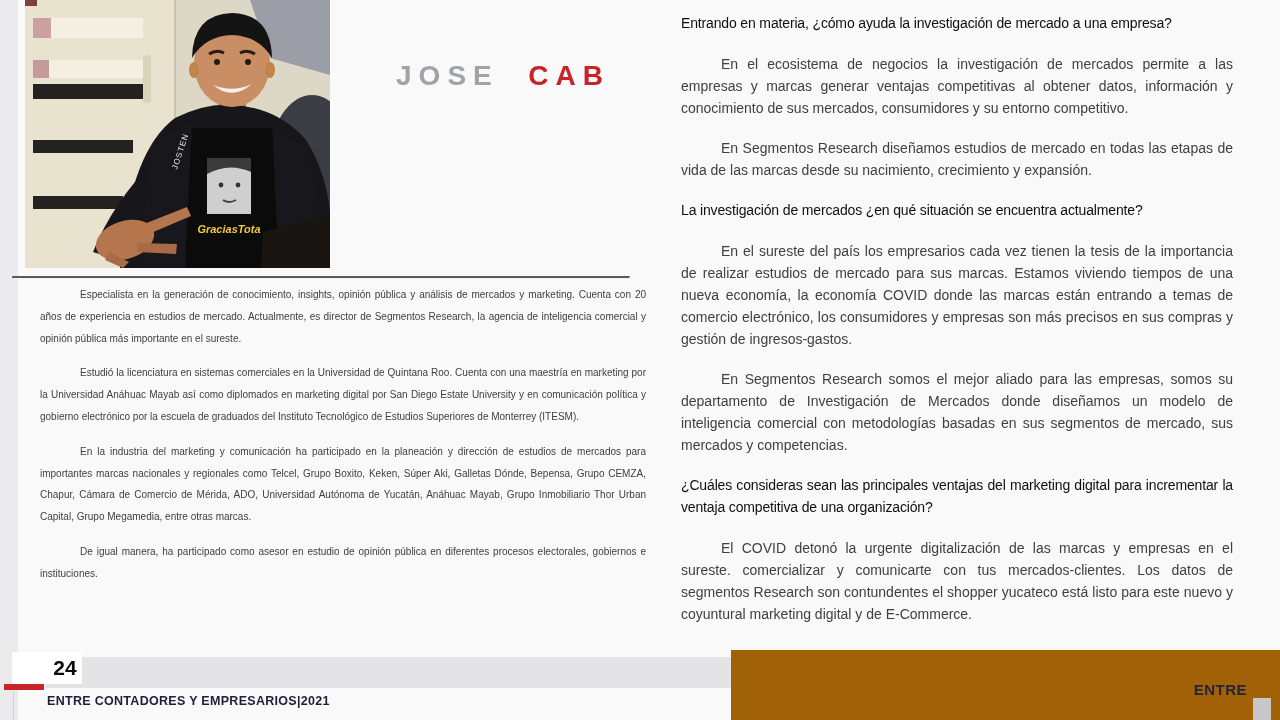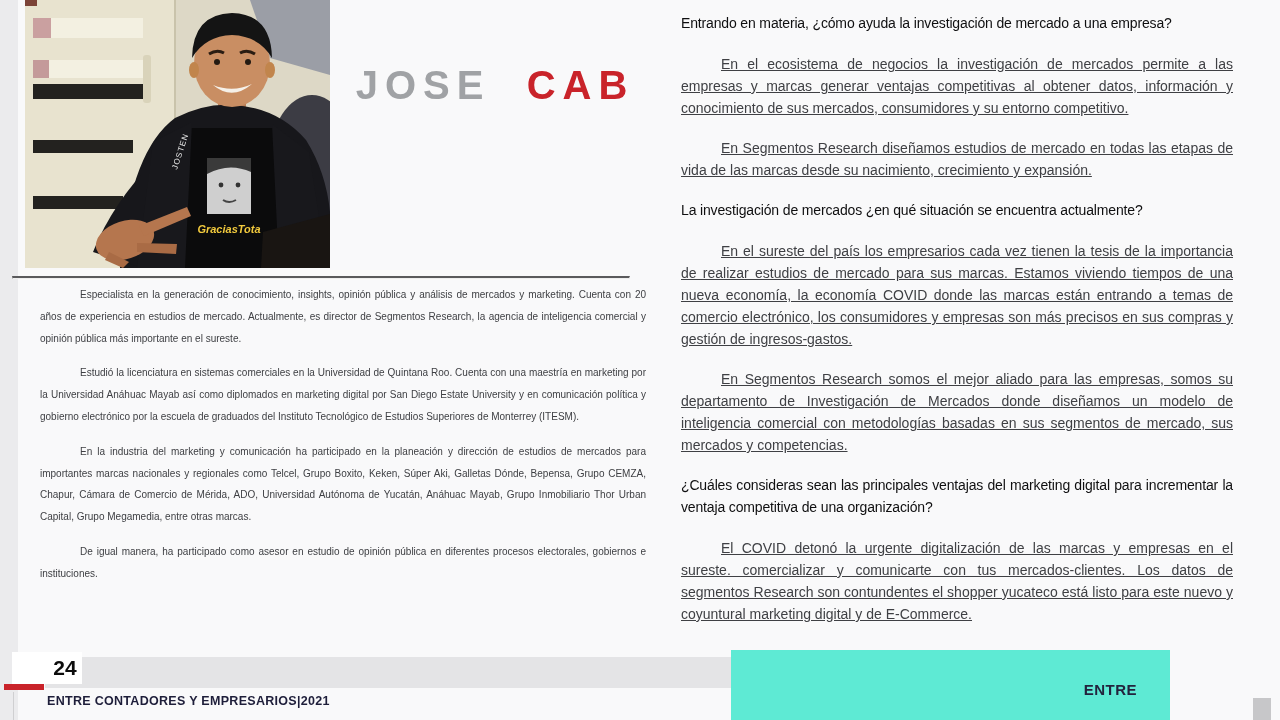--- a/index.html
+++ b/index.html
@@ -7,41 +7,41 @@
     position:relative;width:1280px;height:720px;overflow:hidden;
     background:#f9f9fa;font-family:"Liberation Sans",sans-serif;
     color:#3f4044;
   }
   .edge-strip{position:absolute;left:0;top:0;width:18px;height:720px;background:#ebebed;}
   
   .photo-wrap{position:absolute;left:25px;top:0;width:305px;height:268px;background:#ddd8c6;}
   .photo-wrap svg{display:block;width:100%;height:100%;}
   .name-block{
     position:absolute;left:330px;top:56px;width:330px;text-align:center;
-    font-weight:bold;font-size:40px;line-height:1.45;letter-spacing:7px;color:#a0a2a5;
+    font-weight:bold;font-size:28px;line-height:1.45;letter-spacing:7px;color:#a0a2a5;padding-left:8px;
   }
   .name-red{color:#c9232a;}
   .divider{position:absolute;left:12px;top:276px;width:616px;height:0;border-top:2px solid #5a5a5c;margin:0;}
   .bio{
     position:absolute;left:40px;top:284px;width:606px;
     font-size:10px;line-height:21.8px;text-align:justify;
   }
   .bio p{margin:0 0 13px;text-indent:40px;}
   
   .right-col{
     position:absolute;left:681px;top:12px;width:552px;
     font-size:14px;line-height:22px;text-align:justify;
   }
   .question{
     font-weight:normal;color:#0f0f10;margin:0 0 19px;letter-spacing:-0.15px;
   }
-  .answer{margin:0 0 18px;text-indent:40px;text-decoration:underline;}
+  .answer{margin:0 0 18px;text-indent:40px;}
   
   .footer-band{position:absolute;left:45px;top:657px;width:686px;height:31px;background:#e4e4e6;}
-  .next-page{position:absolute;left:731px;top:650px;width:439px;height:70px;background:#5eead4;}
+  .next-page{position:absolute;left:731px;top:650px;width:549px;height:70px;background:#a16207;}
   .next-page-title{
     position:absolute;right:33px;top:31px;font-weight:bold;font-size:15px;
     color:#23233d;letter-spacing:0.5px;
   }
   .page-num-box{
     position:absolute;left:12px;top:652px;width:34px;height:32px;background:#ffffff;
     display:flex;align-items:center;justify-content:center;
     font-weight:bold;font-size:21px;color:#0c0c0c;padding-left:36px;
   }
   .page-num-underline{position:absolute;left:4px;top:684px;width:40px;height:6px;background:#c9232a;}

